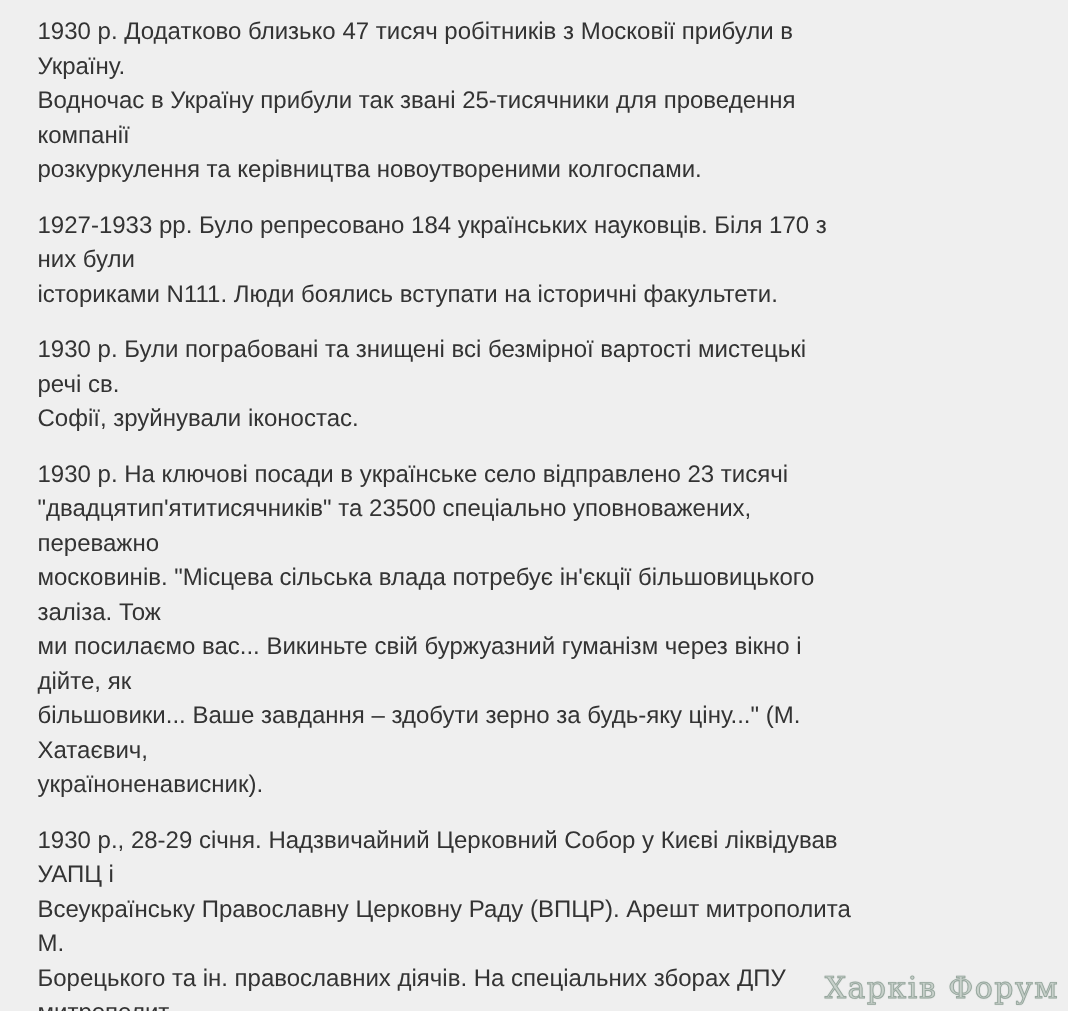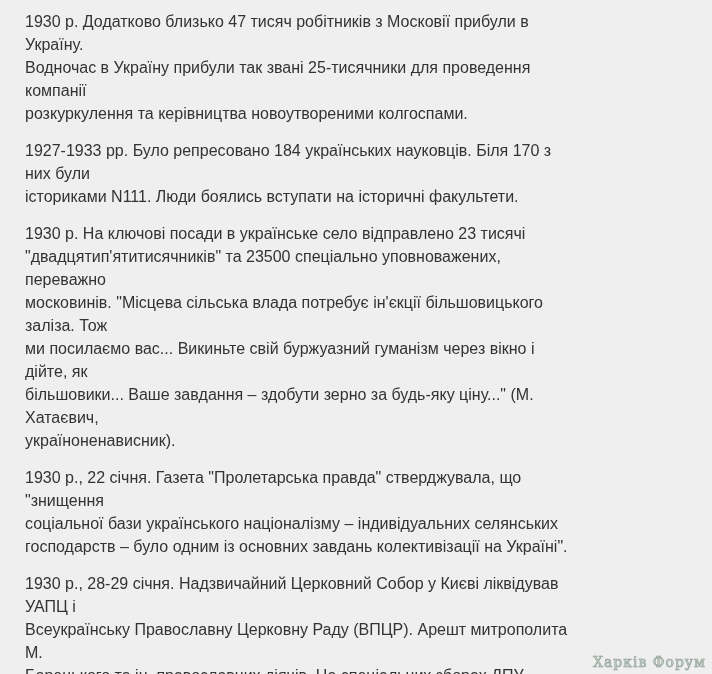--- a/index.html
+++ b/index.html
@@ -24,46 +24,45 @@
   }
   .para {
     margin: 0 0 14px 0;
     white-space: pre-line;
   }
   .watermark {
     position: absolute;
     right: 6px;
     bottom: 4px;
     font-family: "DejaVu Serif", serif;
-    font-size: 14px;
+    font-size: 20px;
     letter-spacing: 1px;
     color: #c7d0ca;
     -webkit-text-stroke: 0.6px #97a79e;
     text-shadow: 0 0 1px #aebbb3;
     user-select: none;
   }
 </style>
 </head>
 <body style="background: rgb(239, 239, 239);">
 
 <div class="content" style="color: rgb(51, 51, 51);">
   <p class="para">1930 р. Додатково близько 47 тисяч робітників з Московії прибули в Україну.
 Водночас в Україну прибули так звані 25-тисячники для проведення компанії
 розкуркулення та керівництва новоутвореними колгоспами.</p>
   <p class="para">1927-1933 рр. Було репресовано 184 українських науковців. Біля 170 з них були
 істориками N111. Люди боялись вступати на історичні факультети.</p>
+  <p class="para">1930 р. Були пограбовані та знищені всі безмірної вартості мистецькі речі св.
+Софії, зруйнували іконостас.</p>
   <p class="para">1930 р. На ключові посади в українське село відправлено 23 тисячі
 "двадцятип'ятитисячників" та 23500 спеціально уповноважених, переважно
 московинів. "Місцева сільська влада потребує ін'єкції більшовицького заліза. Тож
 ми посилаємо вас... Викиньте свій буржуазний гуманізм через вікно і дійте, як
 більшовики... Ваше завдання – здобути зерно за будь-яку ціну..." (М. Хатаєвич,
 україноненависник).</p>
-  <p class="para">1930 р., 22 січня. Газета "Пролетарська правда" стверджувала, що "знищення
-соціальної бази українського націоналізму – індивідуальних селянських
-господарств – було одним із основних завдань колективізації на Україні".</p>
   <p class="para">1930 р., 28-29 січня. Надзвичайний Церковний Собор у Києві ліквідував УАПЦ і
 Всеукраїнську Православну Церковну Раду (ВПЦР). Арешт митрополита М.
 Борецького та ін. православних діячів. На спеціальних зборах ДПУ митрополит
 УАПЦ М. Борецький змушений підписати документ про розпуск Церкви.
 Митрополита відправили до Соловецького табору, згодом перевели у
 Ленінградську психіатричну в'язницю, де він і помер десь 1935-1936 рр.</p>
 </div>
 
 <span class="watermark">Харків Форум</span>
 

